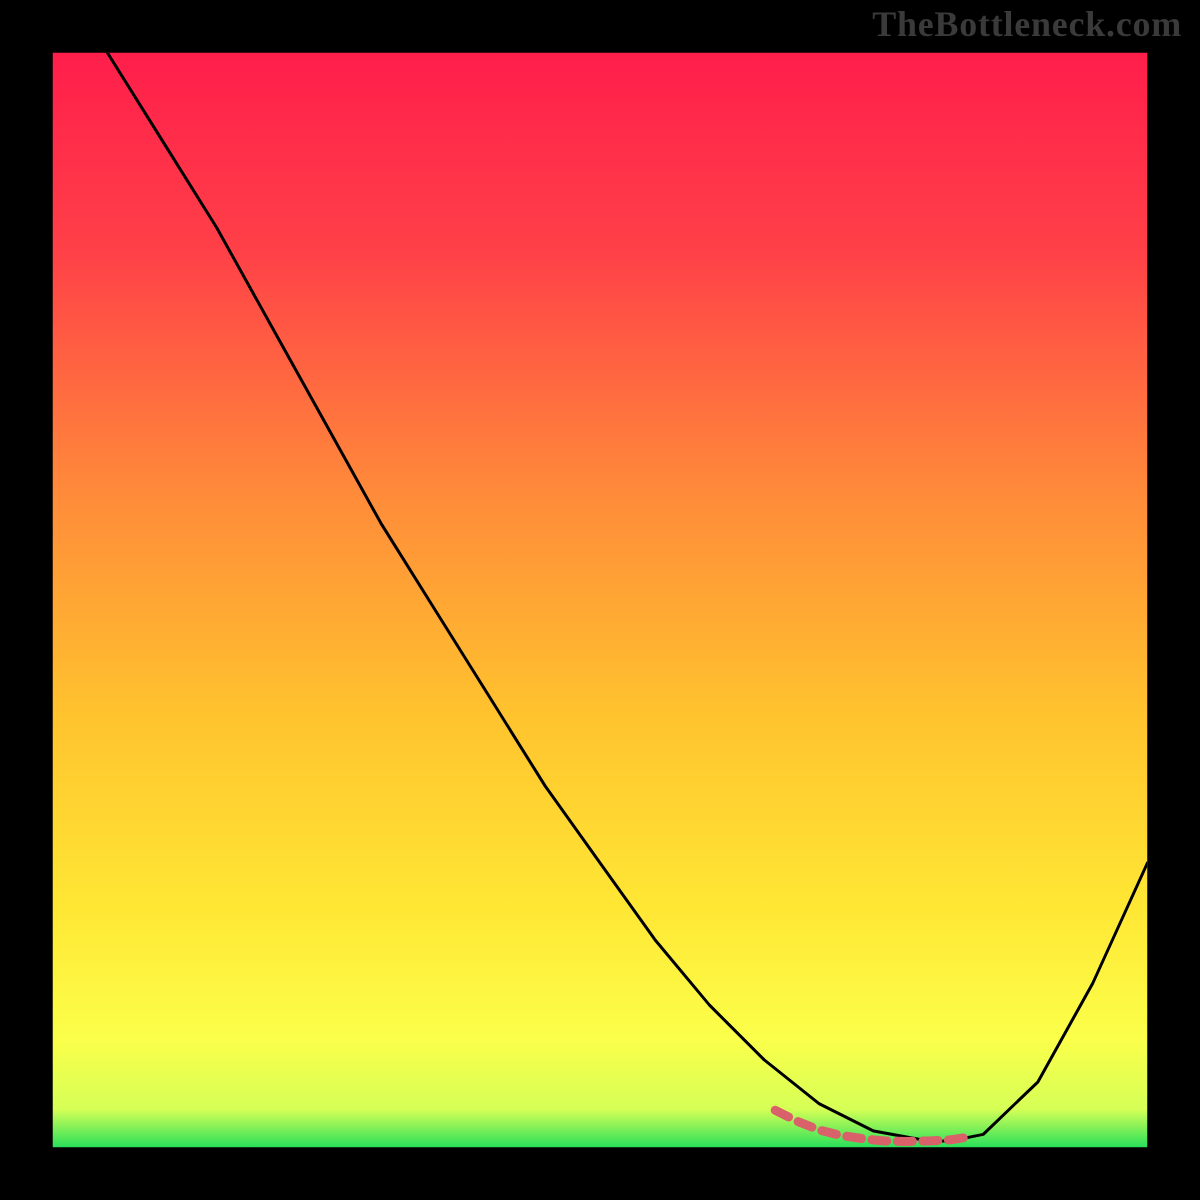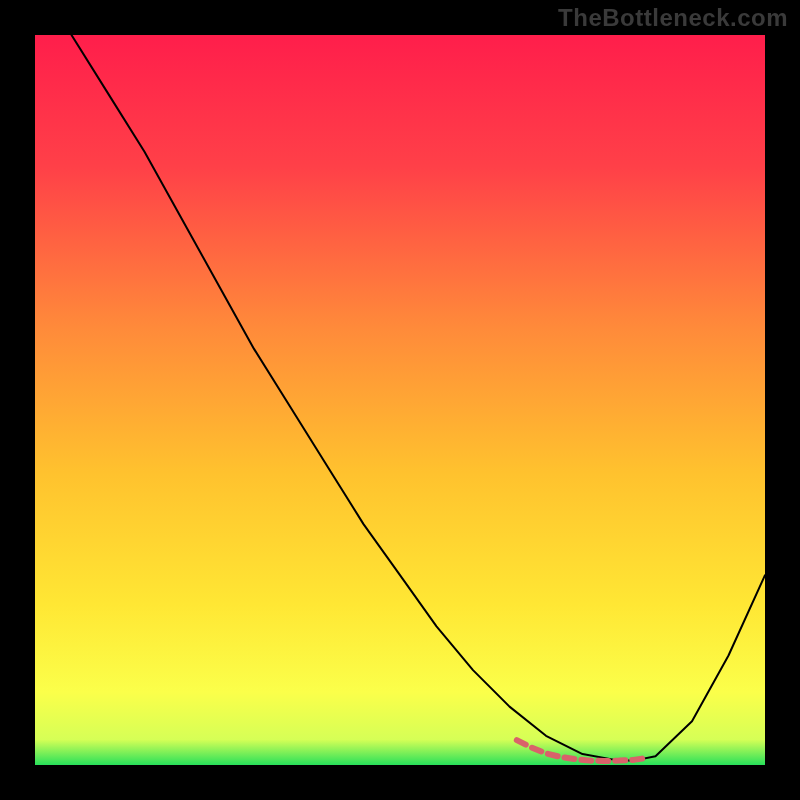--- a/index.html
+++ b/index.html
@@ -9,20 +9,21 @@
     height: 800px;
     background: #000;
     font-family: Arial, Helvetica, sans-serif;
     overflow: hidden;
   }
   .frame {
     position: relative;
     width: 800px;
     height: 800px;
     background: #000;
+    font-family: Liberation Serif, serif;
   }
   .watermark {
     position: absolute;
     top: 4px;
     right: 12px;
     color: #3a3a3a;
     font-size: 24px;
     font-weight: bold;
     letter-spacing: 0.5px;
     user-select: none;

